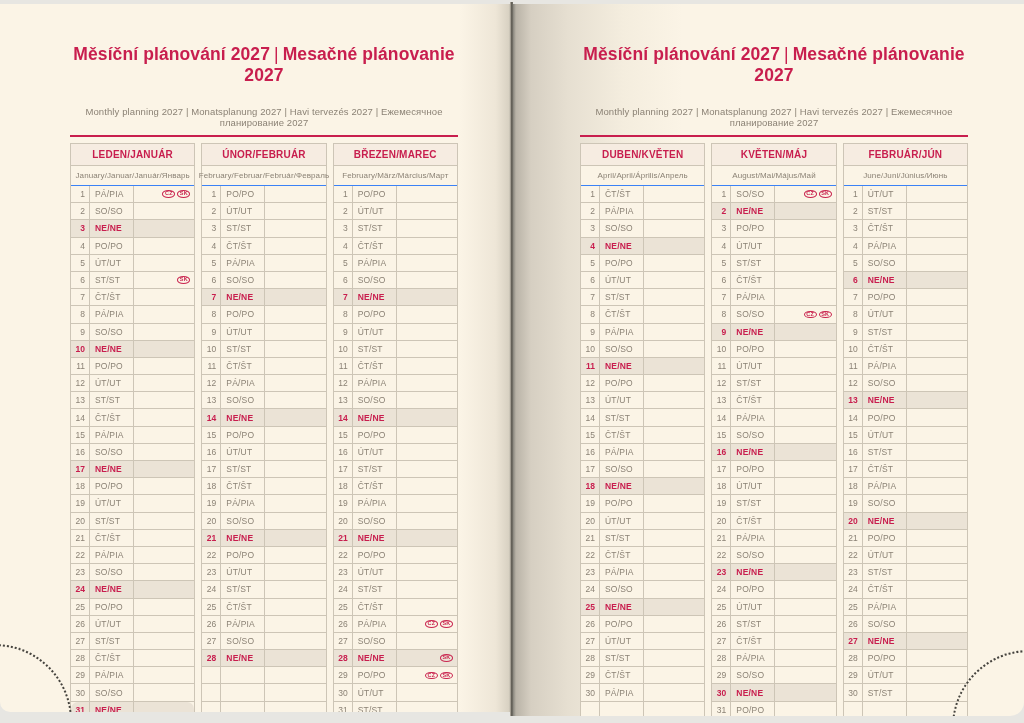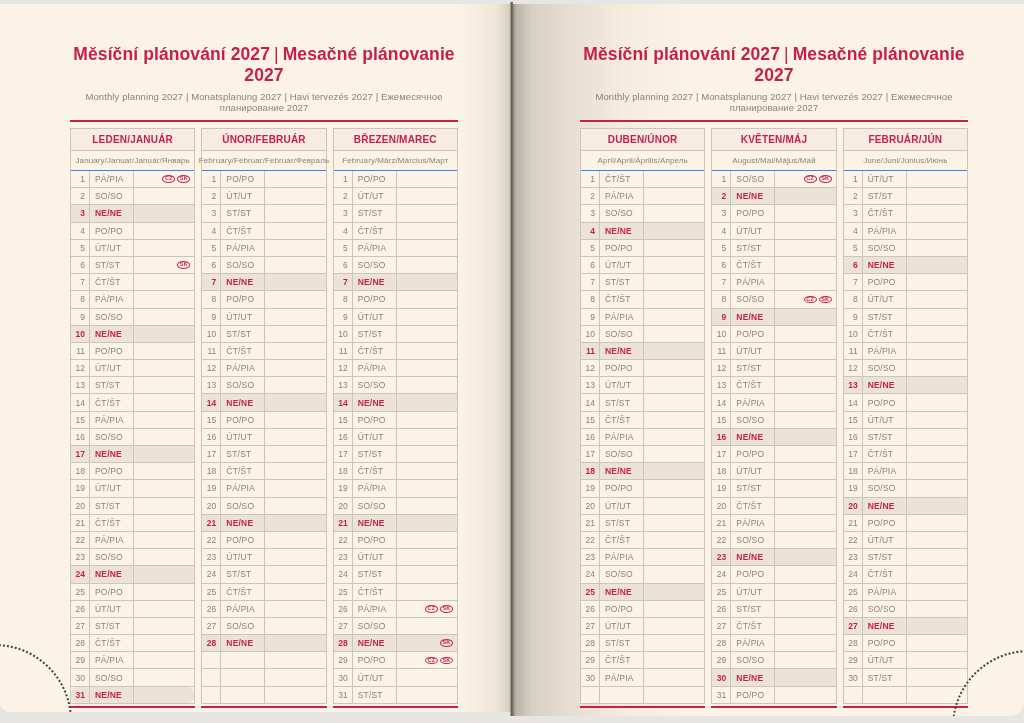--- a/index.html
+++ b/index.html
@@ -26,21 +26,21 @@
   .page-inner{padding:40px 0 0 8px;}
   .page.left .page-inner{margin:0 53px 0 62px;}
   .page.right .page-inner{margin:0 56px 0 59px;}
 
   .page-title{
     margin:0;text-align:center;font-size:17.5px;font-weight:bold;line-height:21px;
     letter-spacing:.1px;
   }
   .page-title .t-sep{font-weight:normal;padding:0 4px;}
   .page-subtitle{
-    text-align:center;font-size:9.5px;margin-top:5px;letter-spacing:.1px;
+    text-align:center;font-size:9.5px;margin-top:20px;letter-spacing:.1px;
   }
   .head-rule{height:2px;margin-top:7px;}
 
   .months{display:flex;gap:6px;margin-top:6px;}
   .month{flex:1;min-width:0;}
   .mtable{border:1px solid #cdc5b6;background:#fbf4e6;}
   .m-head{
     height:21px;display:flex;align-items:center;justify-content:center;
     font-size:10px;font-weight:bold;letter-spacing:.2px;
     background:#f6ece1;border-bottom:1px solid #cdc5b6;
@@ -604,21 +604,21 @@
 <div class="page right">
   <div class="page-inner">
     <h1 class="page-title" style="color: rgb(200, 30, 78);">
       <span>Měsíční plánování 2027</span><span class="t-sep">|</span><span>Mesačné plánovanie 2027</span>
     </h1>
     <div class="page-subtitle" style="color: rgb(139, 130, 117);">Monthly planning 2027 | Monatsplanung 2027 | Havi tervezés 2027 | Ежемесячное планирование 2027</div>
     <div class="head-rule" style="background: rgb(200, 30, 78);"></div>
     <div class="months" id="months-right">
         <div class="month">
           <div class="mtable">
-            <div class="m-head" style="color: rgb(200, 30, 78);">DUBEN/ÚNOR</div>
+            <div class="m-head" style="color: rgb(200, 30, 78);">DUBEN/KVĚTEN</div>
             <div class="m-sub">April/April/Április/Апрель</div>
             <div class="drow">
               <div class="c c-num">1</div>
               <div class="c c-day">ČT/ŠT</div>
               <div class="c c-note"></div>
             </div>
             <div class="drow">
               <div class="c c-num">2</div>
               <div class="c c-day">PÁ/PIA</div>
               <div class="c c-note"></div>

